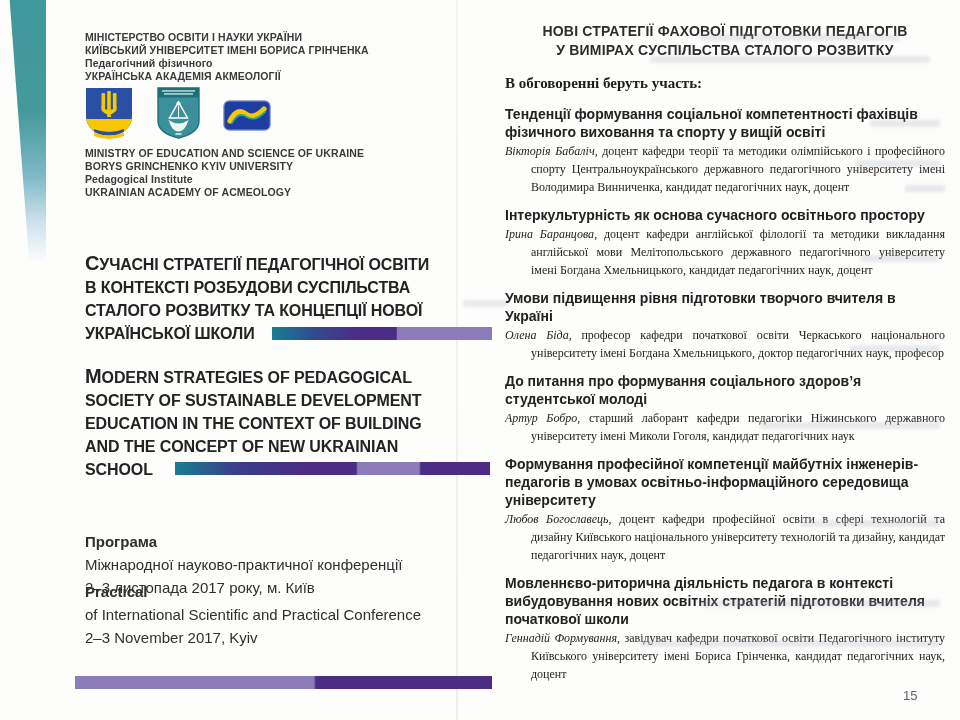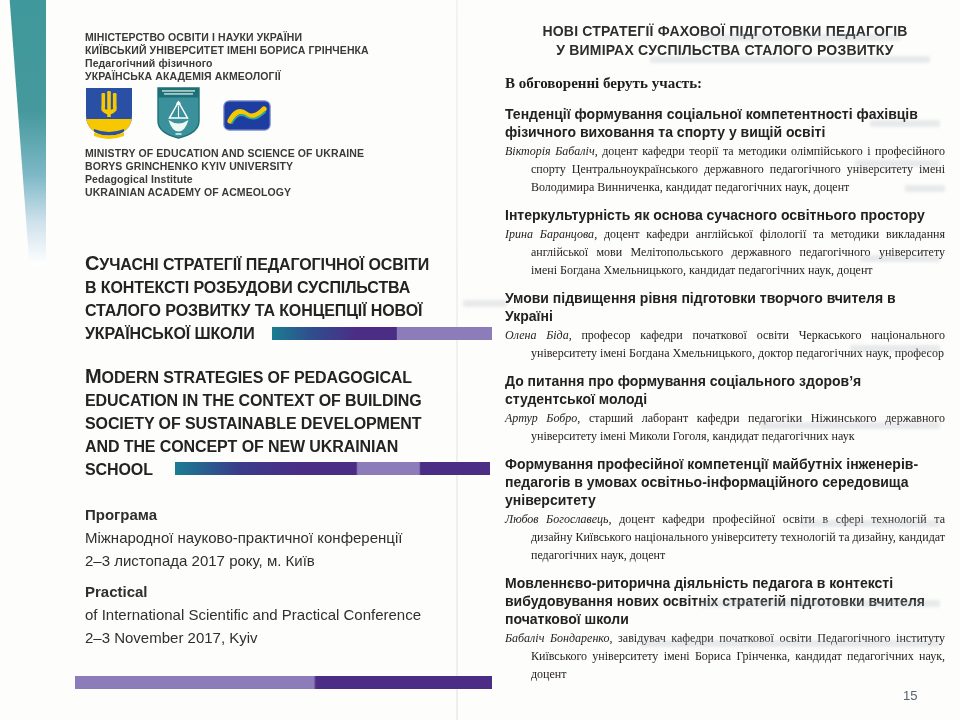--- a/index.html
+++ b/index.html
@@ -23,21 +23,21 @@
   .org-en{top:147px;}
   .logos{position:absolute;left:84px;top:86px;display:flex;align-items:flex-start;gap:22px;}
   .logo{display:inline-block;}
   .logo-acme{margin-top:14px;}
   .title-block{position:absolute;left:85px;font-weight:600;color:#232323;font-size:16px;line-height:23px;letter-spacing:-0.1px;}
   .title-uk{top:252px;}
   .title-en{top:365px;}
   .title-block .line{white-space:nowrap;}
   .title-block .line:first-child::first-letter{font-size:20px;font-weight:700;}
   .prog-block{position:absolute;left:85px;font-size:15px;line-height:23px;color:#2f2f2f;}
-  .prog-uk{top:503px;}
+  .prog-uk{top:530px;}
   .prog-en{top:580px;}
   .prog-title{font-weight:700;}
   
   .right-page{position:absolute;left:505px;top:22px;width:440px;}
   .rp-header{margin:0 0 15px 0;font-size:14px;font-weight:600;line-height:19px;text-align:center;
     color:#2d2d2d;letter-spacing:.2px;}
   .intro{margin:0 0 13px 0;font-family:"Liberation Serif",serif;font-weight:700;
     font-size:15px;color:#1d1d1d;}
   .item{margin-bottom:10px;}
   .item-title{margin:0 0 1px 0;font-size:14px;font-weight:700;line-height:18px;color:#222;}
@@ -120,22 +120,22 @@
     <div class="title-block title-uk">
       <div class="line">СУЧАСНІ СТРАТЕГІЇ ПЕДАГОГІЧНОЇ ОСВІТИ</div>
       <div class="line">В КОНТЕКСТІ РОЗБУДОВИ СУСПІЛЬСТВА</div>
       <div class="line">СТАЛОГО РОЗВИТКУ ТА КОНЦЕПЦІЇ НОВОЇ</div>
       <div class="line">УКРАЇНСЬКОЇ ШКОЛИ</div>
     </div>
     <div class="bar bar1"></div>
 
     <div class="title-block title-en">
       <div class="line">MODERN STRATEGIES OF PEDAGOGICAL</div>
+      <div class="line">SOCIETY OF SUSTAINABLE DEVELOPMENT</div>
       <div class="line">EDUCATION IN THE CONTEXT OF BUILDING</div>
-      <div class="line">SOCIETY OF SUSTAINABLE DEVELOPMENT</div>
       <div class="line">AND THE CONCEPT OF  NEW UKRAINIAN</div>
       <div class="line">SCHOOL</div>
     </div>
     <div class="bar bar2"></div>
 
     <div class="prog-block prog-uk">
       <div class="prog-title">Програма</div>
       <div>Міжнародної науково-практичної конференції</div>
       <div>2–3 листопада 2017 року, м. Київ</div>
     </div>
@@ -191,19 +191,19 @@
       <p class="item-body"><span class="speaker">Артур Бобро</span><span>, старший лаборант кафедри педагогіки Ніжинського державного університету імені Миколи Гоголя, кандидат педагогічних наук</span></p>
     </div>
 
     <div class="item">
       <h3 class="item-title">Формування професійної компетенції майбутніх інженерів-педагогів в умовах освітньо-інформаційного середовища університету</h3>
       <p class="item-body"><span class="speaker">Любов Богославець</span><span>, доцент кафедри професійної освіти в сфері технологій та дизайну Київського національного університету технологій та дизайну, кандидат педагогічних наук, доцент</span></p>
     </div>
 
     <div class="item">
       <h3 class="item-title">Мовленнєво-риторична діяльність педагога в контексті вибудовування нових освітніх стратегій підготовки вчителя початкової школи</h3>
-      <p class="item-body"><span class="speaker">Бабаліч Бондаренко</span><span>, завідувач кафедри початкової освіти Педагогічного інституту Київського університету імені Бориса Грінченка, кандидат педагогічних наук, доцент</span></p>
+      <p class="item-body"><span class="speaker">Геннадій Формування</span><span>, завідувач кафедри початкової освіти Педагогічного інституту Київського університету імені Бориса Грінченка, кандидат педагогічних наук, доцент</span></p>
     </div>
 
     <div class="page-number">15</div>
   </section>
 
 </div>
 
 </body></html>

